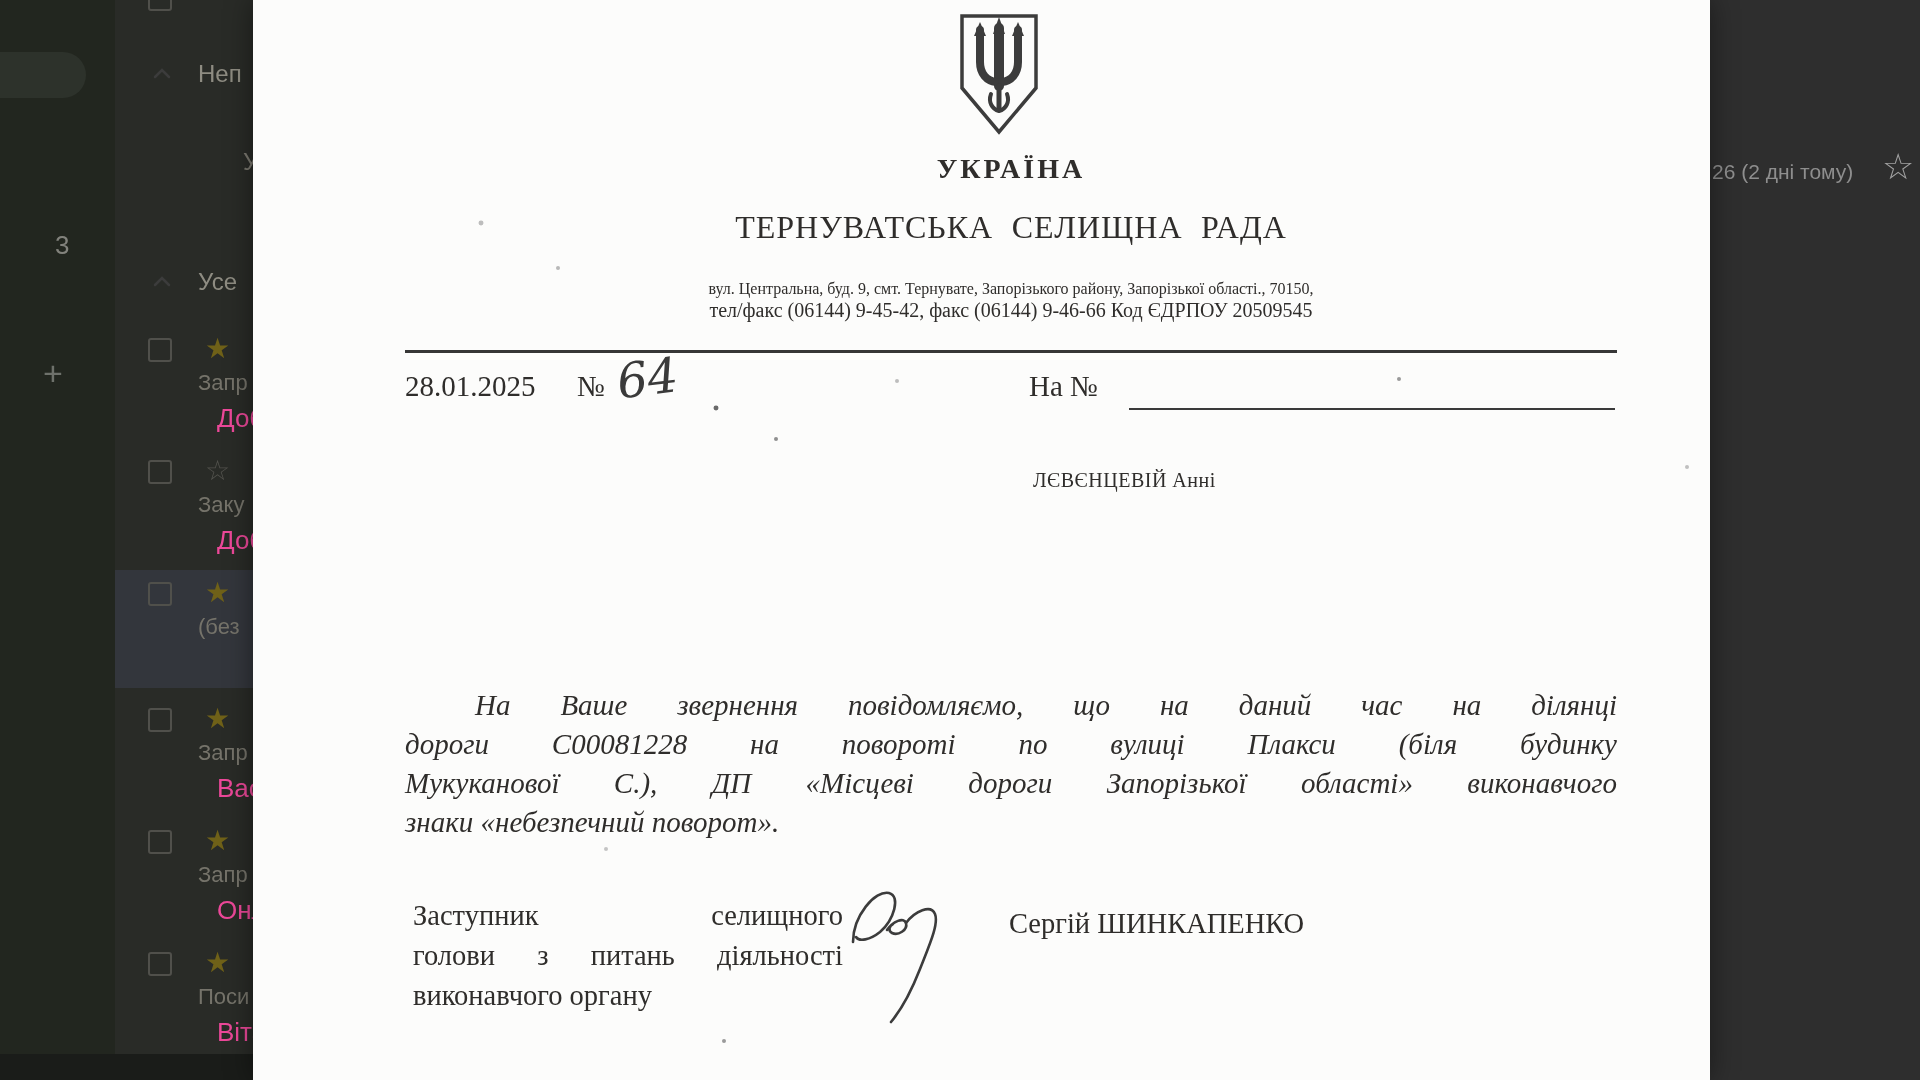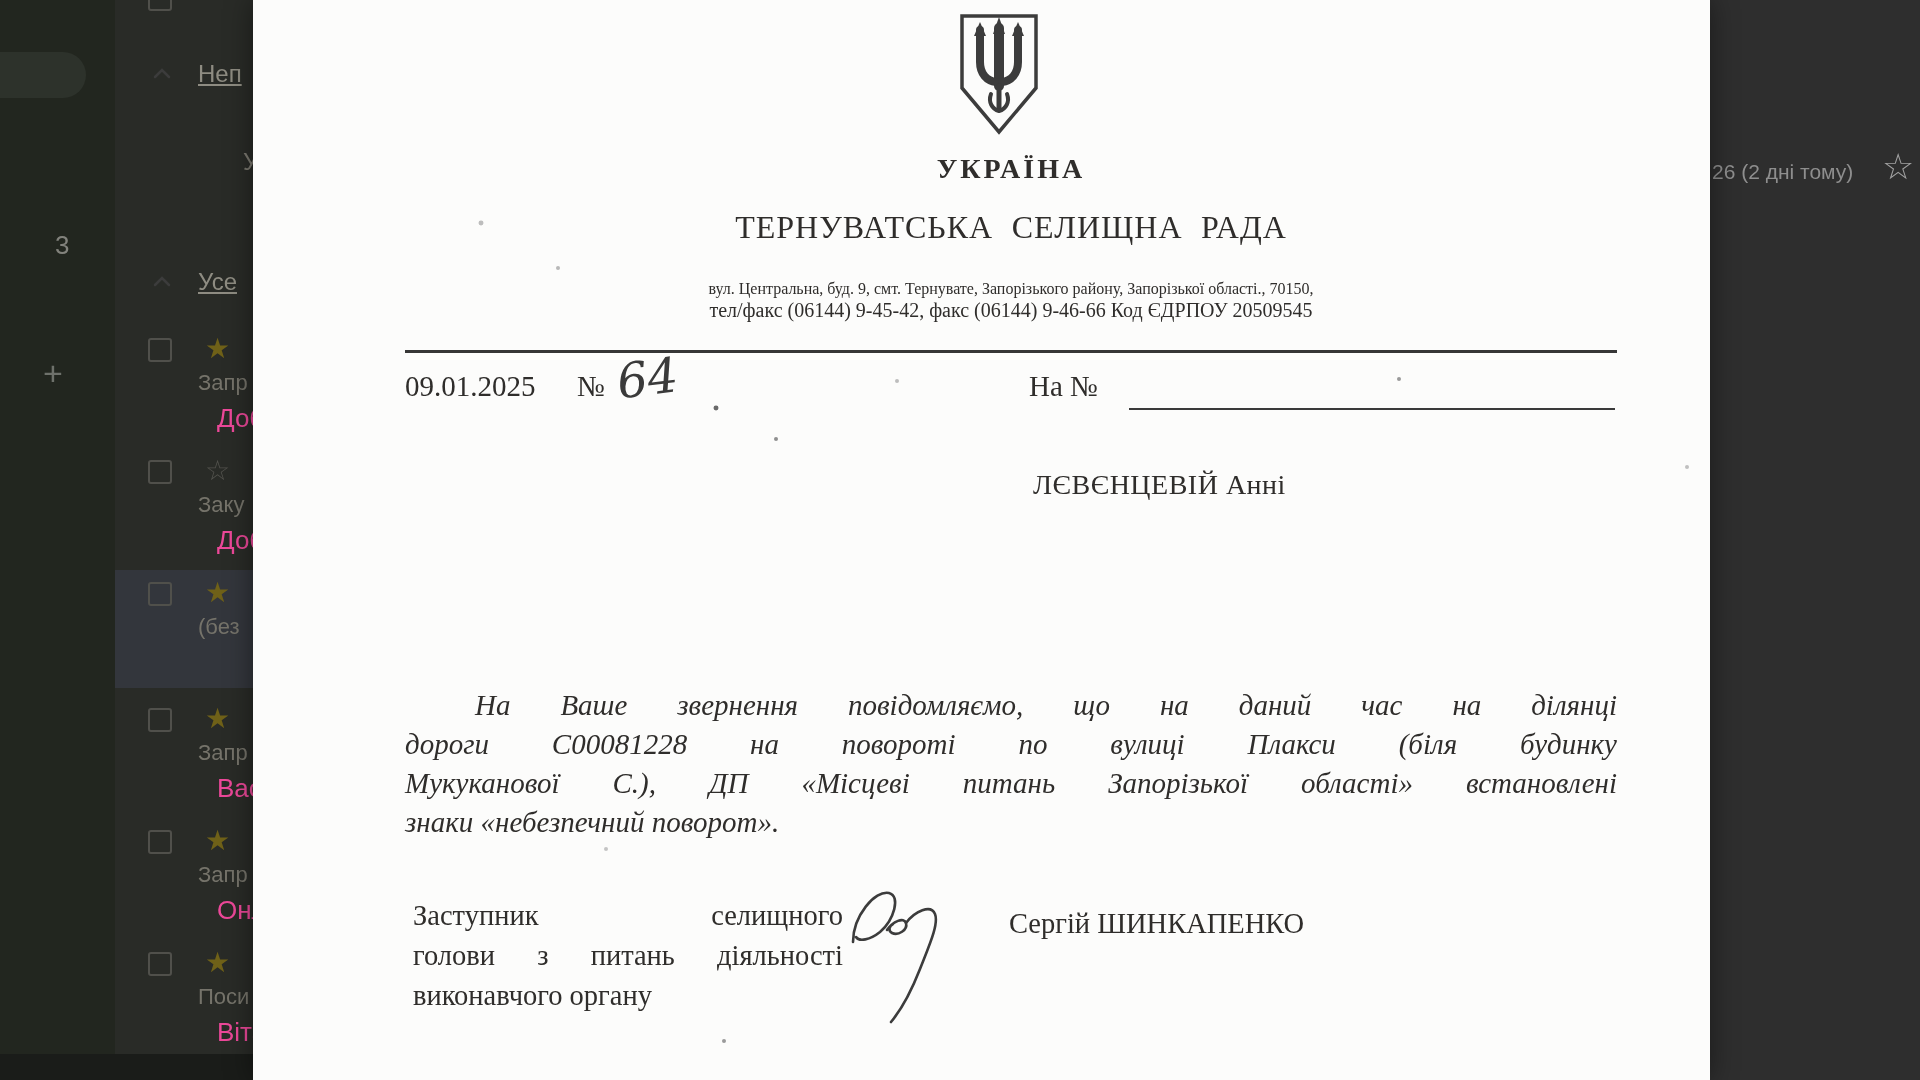--- a/index.html
+++ b/index.html
@@ -15,21 +15,21 @@
   .plus-icon { position:absolute; left:38px; top:358px; width:30px; height:30px;
                color:#6e716b; font-size:34px; font-weight:300; line-height:30px; text-align:center; }
 
   
   .mail-panel { position:absolute; left:115px; top:0; width:138px; height:1080px;
                 background:#292b27; overflow:hidden; }
   .cbx { position:absolute; width:24px; height:24px; border:2px solid #50504b; border-radius:3px; }
   .top-cbx { left:33px; top:-13px; }
   .section-hdr { position:absolute; left:0; width:138px; height:34px; }
   .section-hdr .chev { position:absolute; left:38px; top:9px; }
-  .section-hdr .lbl { position:absolute; left:83px; top:2px; font-size:24px; color:#8e8c82; white-space:nowrap;text-decoration:underline; }
+  .section-hdr .lbl { position:absolute; left:83px; top:2px; font-size:24px; color:#8e8c82; white-space:nowrap; }
   .partial-item { position:absolute; left:128px; top:148px; font-size:24px; color:#7b7970; }
   .mrow { position:absolute; left:0; width:138px; height:112px; }
   .mrow .cbx { left:33px; top:4px; }
   .mrow .star { position:absolute; left:90px; top:-2px; font-size:28px; line-height:34px; }
   .star.gold { color:#6f6118; }
   .star.dim  { color:#52524d; }
   .mrow .l1 { position:absolute; left:83px; top:36px; font-size:22px; color:#75736a; white-space:nowrap; }
   .mrow .l2 { position:absolute; left:102px; top:69px; font-size:26px; color:#ec4899; white-space:nowrap; }
   .mrow.hl { background:#33363c; height:118px; }
   .mrow.hl .cbx { top:12px; }
@@ -55,21 +55,21 @@
   .addr1 { position:absolute; top:280px; width:100%; text-align:center; font-size:16px; }
   .addr2 { position:absolute; top:299px; width:100%; text-align:center; font-size:20px; }
   .toprule { position:absolute; top:350px; left:0; right:0; border-top:3px solid #363636; }
   .date-row { position:absolute; top:364px; left:0; right:0; height:60px; font-size:29px; }
   .d-date { position:absolute; left:0; top:6px; }
   .d-nolabel { position:absolute; left:172px; top:6px; }
   .d-noval { position:absolute; left:212px; top:-14px; font-size:48px; font-style:italic;
              transform:rotate(-7deg); color:#3a3a3a; font-family:"DejaVu Serif", serif; }
   .d-ref { position:absolute; left:624px; top:6px; }
   .d-refline { position:absolute; left:724px; right:2px; top:44px; border-top:2.5px solid #3a3a3a; }
-  .addressee { position:absolute; top:469px; left:628px; font-size:28px; letter-spacing:.5px; }
+  .addressee { position:absolute; top:469px; left:628px; font-size:20px; letter-spacing:.5px; }
   .body-lines { position:absolute; top:686px; left:0; width:1212px; font-size:29px; line-height:39px;font-style:italic; }
   .jline { text-align:justify; text-align-last:justify; }
   .body-lines .first { padding-left:70px; }
   .signer { position:absolute; top:896px; left:0; width:1212px; font-size:28.5px; line-height:40px;margin-left:8px; }
   .signer .title { width:430px; }
   .sig-svg { position:absolute; left:428px; top:-20px; width:140px; height:158px; }
   .signer-name { position:absolute; left:596px; top:8px; white-space:nowrap; }
   .speckles { position:absolute; left:0; top:0; width:2px; height:2px; background:transparent;
               border-radius:50%;
               box-shadow: 152px 267px 0 1px #b8b8b8, 310px 407px 0 1.5px #6a6a6a,
@@ -173,33 +173,33 @@
     </svg>
 
     <div class="doc-content">
       <div class="country">УКРАЇНА</div>
       <div class="org">ТЕРНУВАТСЬКА СЕЛИЩНА РАДА</div>
       <div class="addr1">вул. Центральна, буд. 9, смт. Тернувате, Запорізького району, Запорізької області., 70150,</div>
       <div class="addr2">тел/факс (06144) 9-45-42, факс (06144) 9-46-66 Код ЄДРПОУ 20509545</div>
       <div class="toprule"></div>
 
       <div class="date-row">
-        <span class="d-date">09.01.2025</span>
+        <span class="d-date">28.01.2025</span>
         <span class="d-nolabel">№</span>
         <span class="d-noval">64</span>
         <span class="d-ref">На №</span>
         <span class="d-refline"></span>
       </div>
 
       <div class="addressee">ЛЄВЄНЦЕВІЙ Анні</div>
 
       <div class="body-lines">
         <div class="jline first">На Ваше звернення повідомляємо, що на даний час на ділянці</div>
         <div class="jline">дороги С00081228 на повороті по вулиці Плакси (біля будинку</div>
-        <div class="jline">Мукуканової С.), ДП «Місцеві питань Запорізької області» встановлені</div>
+        <div class="jline">Мукуканової С.), ДП «Місцеві дороги Запорізької області» виконавчого</div>
         <div>знаки «небезпечний поворот».</div>
       </div>
 
       <div class="signer">
         <div class="title jline">Заступник селищного</div>
         <div class="title jline">голови з питань діяльності</div>
         <div class="title">виконавчого органу</div>
 
         <svg class="sig-svg" viewBox="0 0 140 158">
           <path class="ln" d="M12 66 C12 40 34 14 48 17 C60 20 53 44 39 56 C29 64 18 66 15 61" stroke-width="2.6" stroke="#4a4a4a"></path>

